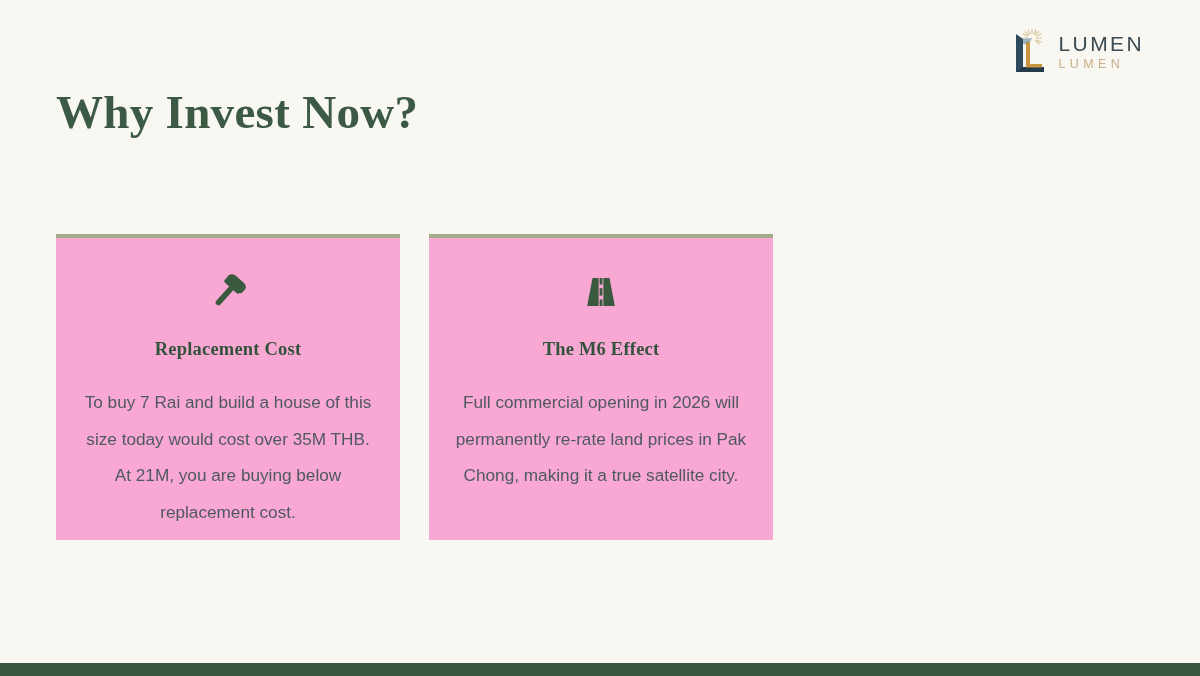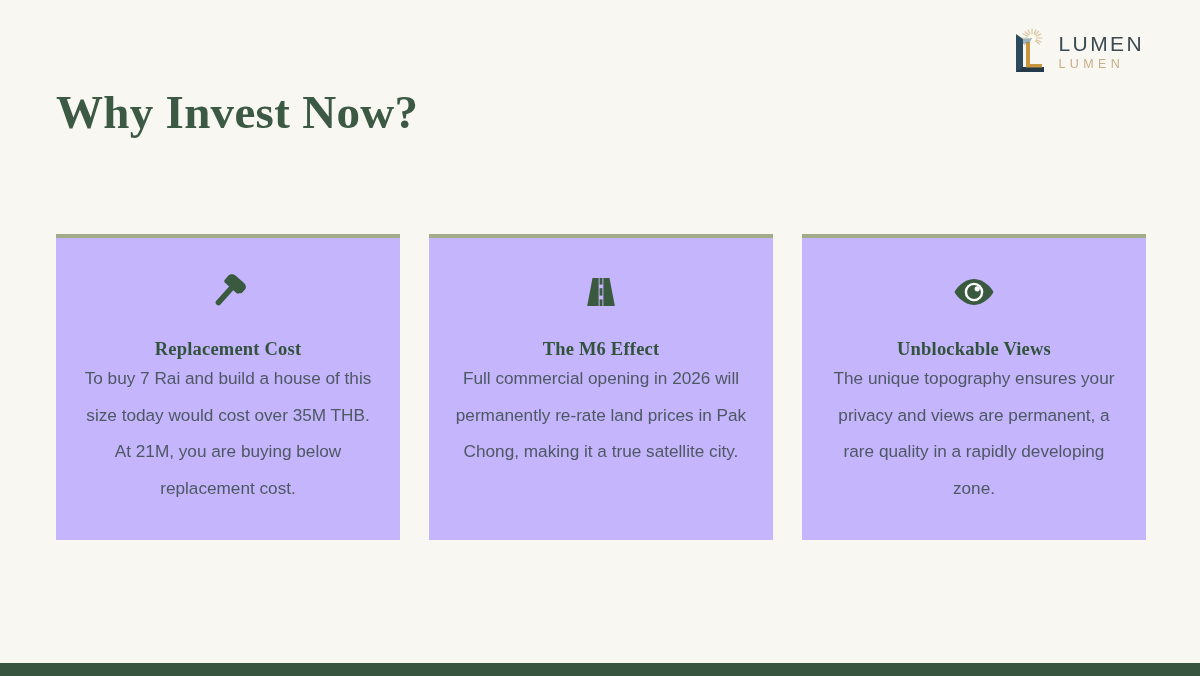--- a/index.html
+++ b/index.html
@@ -79,21 +79,21 @@
     position: absolute;
     left: 56px;
     top: 234px;
     width: 1088px;
     display: flex;
     gap: 29px;
   }
   .card {
     width: 344px;
     height: 306px;
-    background: #c4b5fd;
+    background: #f9a8d4;
     border-top: 4px solid #a3ac8a;
     box-sizing: border-box;
     display: flex;
     flex-direction: column;
     align-items: center;
     padding: 26px 26px 0 26px;
     position: relative;
   }
   .card-icon {
     height: 48px;
@@ -108,20 +108,21 @@
   .card-title {
     margin-top: 23px;
     font-family: "Liberation Serif", serif;
     font-weight: bold;
     font-size: 18.5px;
     color: #33523c;
     text-align: center;
     letter-spacing: 0.2px;
   }
   .card-body {
+    margin-top: 24px;
     font-family: "Liberation Sans", sans-serif;
     font-size: 17.2px;
     line-height: 36.5px;
     color: #4e5863;
     text-align: center;
     width: 300px;
   }
 
   
   .bottom-bar {
@@ -198,30 +199,18 @@
             <rect x="20.6" y="8" width="2.8" height="6.6"></rect>
             <rect x="20.6" y="18.2" width="2.8" height="7.4"></rect>
             <rect x="20.6" y="29.4" width="2.8" height="6.6"></rect>
           </g>
         </svg>
       </div>
       <div class="card-title">The M6 Effect</div>
       <div class="card-body">Full commercial opening in 2026 will permanently re-rate land prices in Pak Chong, making it a true satellite city.</div>
     </div>
 
-    <div class="card">
-      <div class="card-icon">
-        <svg width="44" height="44" viewBox="0 0 44 44">
-          <path d="M22 9 C32 9 40 18.5 41.5 22 C40 25.5 32 35 22 35 C12 35 4 25.5 2.5 22 C4 18.5 12 9 22 9 Z" fill="#3a5a3f"></path>
-          <circle cx="22" cy="22" r="9.3" fill="#ffffff"></circle>
-          <circle cx="22" cy="22" r="6.9" fill="#3a5a3f"></circle>
-          <circle cx="25.2" cy="18.8" r="2.6" fill="#ffffff"></circle>
-        </svg>
-      </div>
-      <div class="card-title">Unblockable Views</div>
-      <div class="card-body">The unique topography ensures your privacy and views are permanent, a rare quality in a rapidly developing zone.</div>
-    </div>
 
   </div>
 
   <div class="bottom-bar"></div>
 
 </div>
 
 </body></html>

